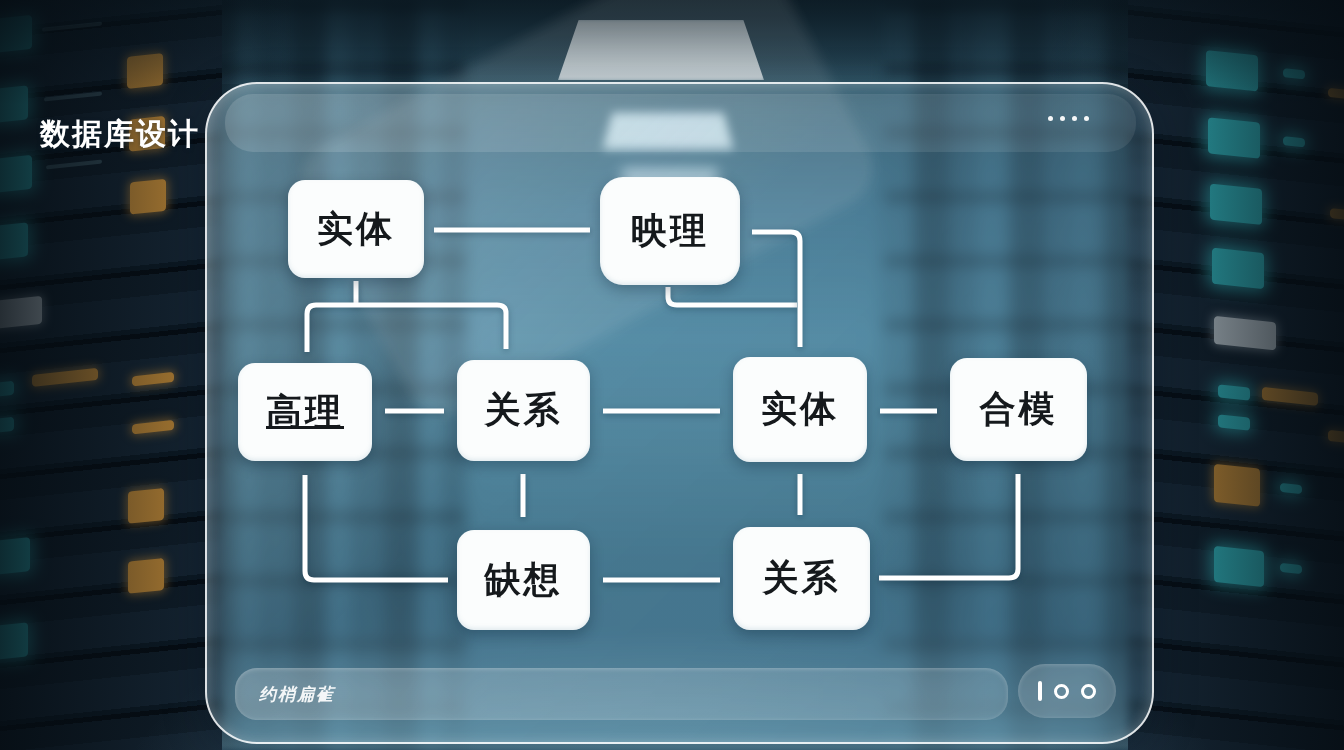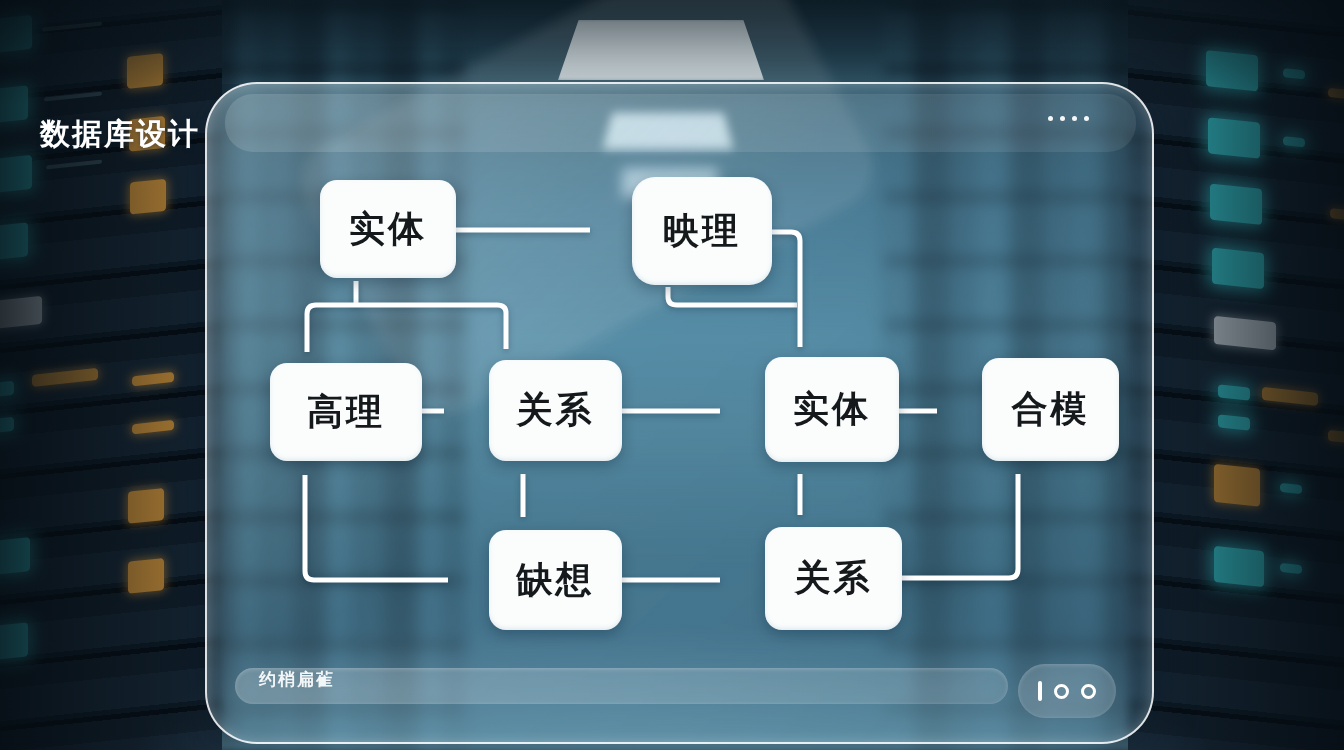--- a/index.html
+++ b/index.html
@@ -56,37 +56,37 @@
     transform:rotate(-28deg);border-radius:40px;filter:blur(6px);}
   .titlebar{position:absolute;left:18px;top:10px;right:16px;height:58px;border-radius:28px;
     background:linear-gradient(90deg, rgba(255,255,255,.14), rgba(255,255,255,.08));}
   .title{position:absolute;left:40px;top:98px;font-size:30px;font-weight:bold;color:#fff;
     letter-spacing:2px;text-shadow:0 1px 4px rgba(0,30,50,.4);margin-top:16px;}
   .dots{position:absolute;right:255px;top:116px;display:flex;gap:7px;cursor:pointer;}
   .dots i{width:5px;height:5px;border-radius:50%;background:rgba(255,255,255,.95);display:block;}
   
   .node{position:absolute;background:#fbfdfd;border-radius:17px;display:flex;align-items:center;justify-content:center;
     font-size:36px;font-weight:bold;color:#15191c;letter-spacing:3px;
-    box-shadow:0 5px 14px rgba(0,20,40,.28), inset 0 -2px 4px rgba(150,180,195,.25);margin-left:32px;}
+    box-shadow:0 5px 14px rgba(0,20,40,.28), inset 0 -2px 4px rgba(150,180,195,.25);}
   .n0{left:288px;top:180px;width:136px;height:98px;}
   .n1{left:600px;top:177px;width:140px;height:108px;border-radius:23px;}
-  .n2{left:238px;top:363px;width:152px;height:98px;}
+  .n2{left:238px;top:363px;width:134px;height:98px;text-decoration:underline;}
   .n3{left:457px;top:360px;width:133px;height:101px;}
   .n4{left:733px;top:357px;width:134px;height:105px;}
   .n5{left:950px;top:358px;width:137px;height:103px;}
   .n6{left:457px;top:530px;width:133px;height:100px;}
   .n7{left:733px;top:527px;width:137px;height:103px;}
   svg.connectors{position:absolute;left:0;top:0;width:1344px;height:750px;pointer-events:none;}
   svg.connectors path{fill:none;stroke:#ffffff;stroke-width:5;stroke-linejoin:round;
     filter:drop-shadow(0 2px 3px rgba(0,25,45,.3));}
   
-  .input-pill{position:absolute;left:235px;top:668px;width:773px;height:36px;border-radius:22px;
+  .input-pill{position:absolute;left:235px;top:668px;width:773px;height:52px;border-radius:22px;
     background:linear-gradient(90deg, rgba(255,255,255,.22), rgba(255,255,255,.13));
-    display:flex;align-items:flex-start;padding-left:24px;box-sizing:border-box;cursor:text;
-    box-shadow:inset 0 1px 4px rgba(255,255,255,.25);}
+    display:flex;align-items:center;padding-left:24px;box-sizing:border-box;cursor:text;
+    box-shadow:inset 0 1px 4px rgba(255,255,255,.25);font-style:italic;}
   .input-text{font-size:17px;font-weight:bold;color:rgba(255,255,255,.92);letter-spacing:2px;}
   .ind-pill{position:absolute;left:1018px;top:664px;width:98px;height:54px;border-radius:27px;
     background:rgba(255,255,255,.16);display:flex;align-items:center;justify-content:center;gap:12px;cursor:pointer;
     box-shadow:inset 0 1px 4px rgba(255,255,255,.2);}
   .ind-bar{width:4px;height:20px;background:#fff;border-radius:2px;}
   .ind-ring{width:15px;height:15px;border:3.5px solid #fff;border-radius:50%;box-sizing:border-box;}
 </style>
 </head>
 <body>
 

